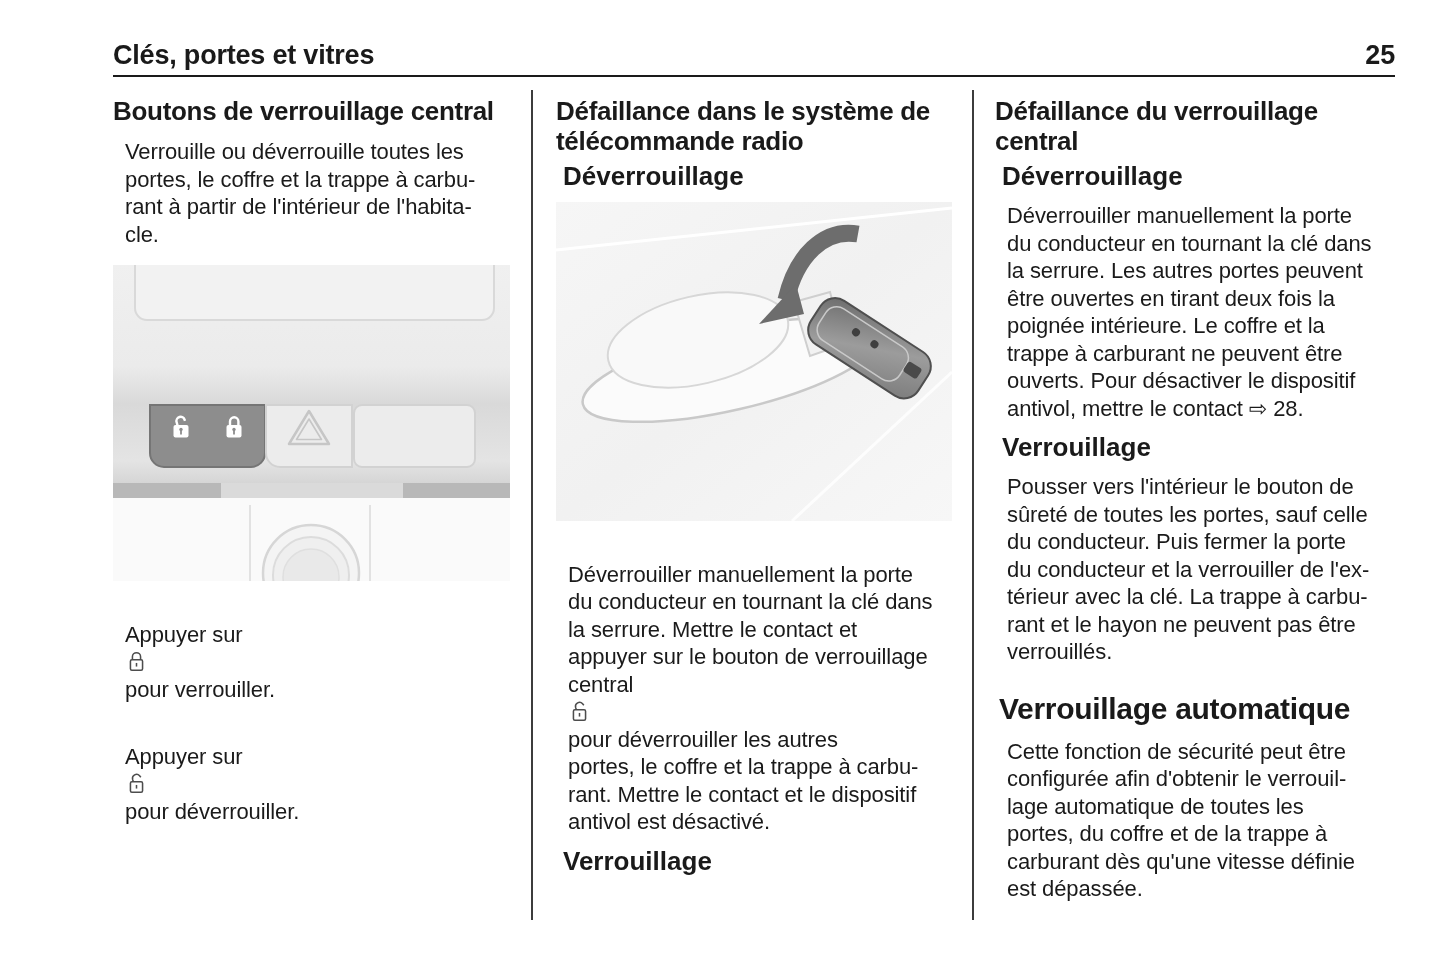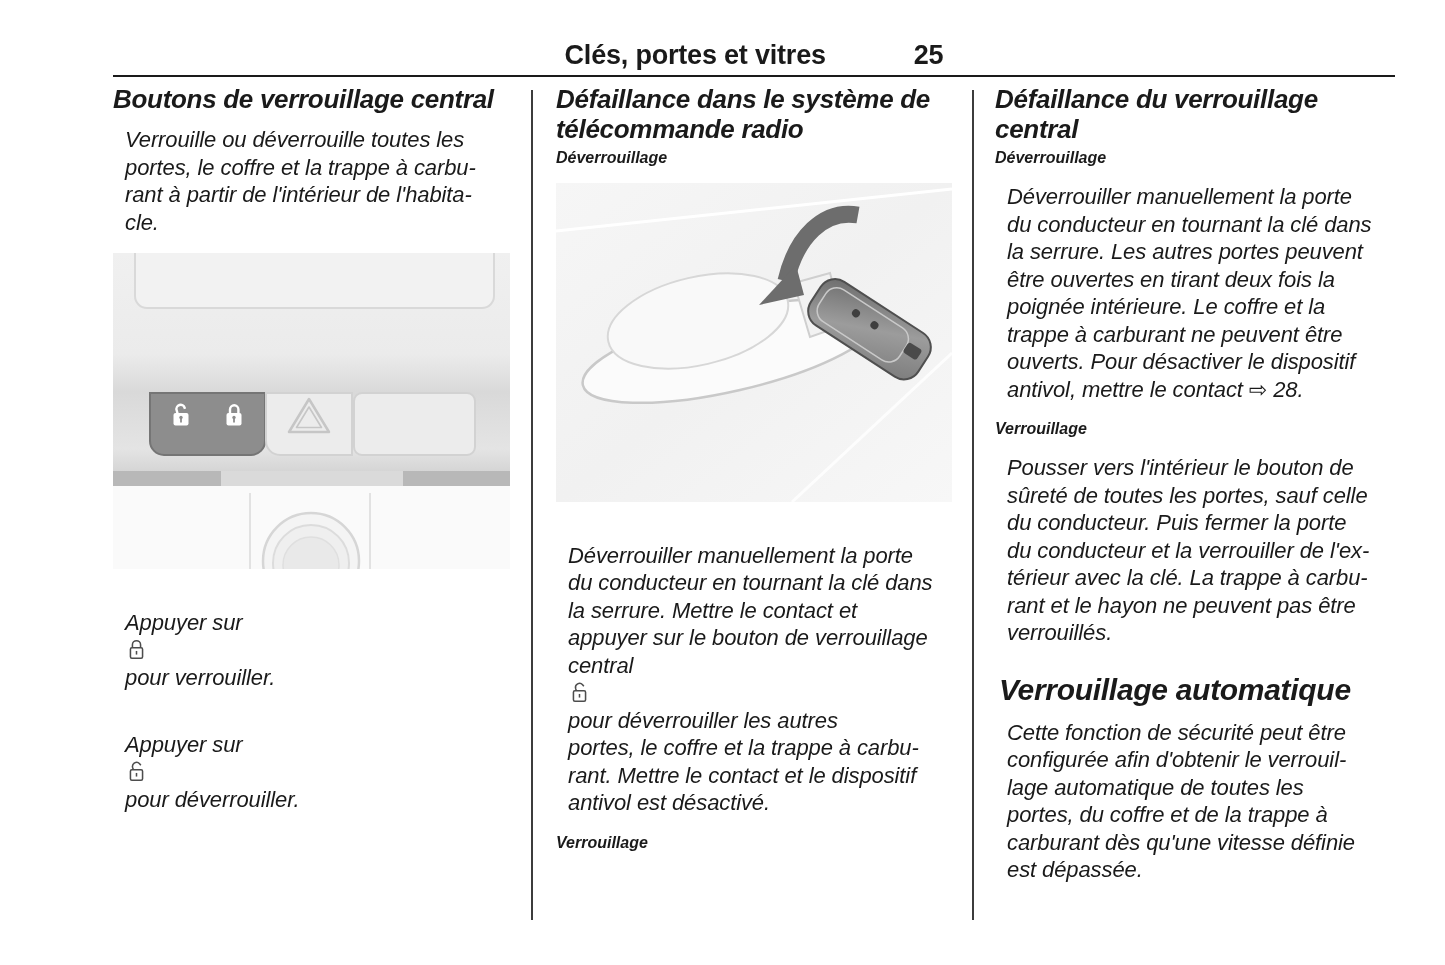--- a/index.html
+++ b/index.html
@@ -4,42 +4,42 @@
 <style>
   html,body{margin:0;padding:0;}
   body{
     width:1445px;height:965px;position:relative;background:#ffffff;
     font-family:"Liberation Sans","DejaVu Sans",sans-serif;color:#1a1a1a;
     overflow:hidden;
   }
   
   .page-header{
     position:absolute;left:113px;top:40px;width:1282px;
-    display:flex;justify-content:center;align-items:baseline;gap:88px;
+    display:flex;justify-content:space-between;align-items:baseline;gap:88px;
     font-weight:bold;font-size:27px;letter-spacing:-0.2px;
   }
   .header-rule{
     position:absolute;left:113px;top:75px;width:1282px;height:2px;background:#1a1a1a;
   }
   
-  .col{position:absolute;top:78px;width:397px;font-style:italic;}
+  .col{position:absolute;top:90px;width:397px;}
   #col1{left:113px;}
   #col2{left:556px;width:396px;}
   #col3{left:995px;}
   .col-sep{position:absolute;top:90px;width:1.5px;height:830px;background:#3c3c3c;}
   #sep1{left:531px;} #sep2{left:972px;}
 
   h2.col-heading{
     font-size:26px;line-height:30px;font-weight:bold;margin:6px 0 0;
     white-space:pre-line;letter-spacing:-0.3px;
   }
   h2.big-heading{
     font-size:30px;line-height:34px;font-weight:bold;margin:26px 4px 0;letter-spacing:-0.3px;
   }
-  h3.sub{font-size:16px;line-height:27px;font-weight:bold;margin:0;}
+  h3.sub{font-size:26px;line-height:27px;font-weight:bold;margin:7px;}
   p.body{font-size:22px;line-height:27.5px;margin:12px;white-space:pre-line;letter-spacing:-0.1px;}
 
   .mt2{margin-top:2px;} .mt10{margin-top:10px;} .mt12{margin-top:12px;}
   .mt16{margin-top:16px;} .mt17{margin-top:17px;} .mt20{margin-top:20px;}
   .mt22{margin-top:22px;} .mt24{margin-top:24px;} .mt26{margin-top:26px;}
 
   .figure{display:block;width:100%;}
   .inline-lock{width:19px;height:25px;vertical-align:-5px;margin:0 2px;}
 </style>
 </head>

